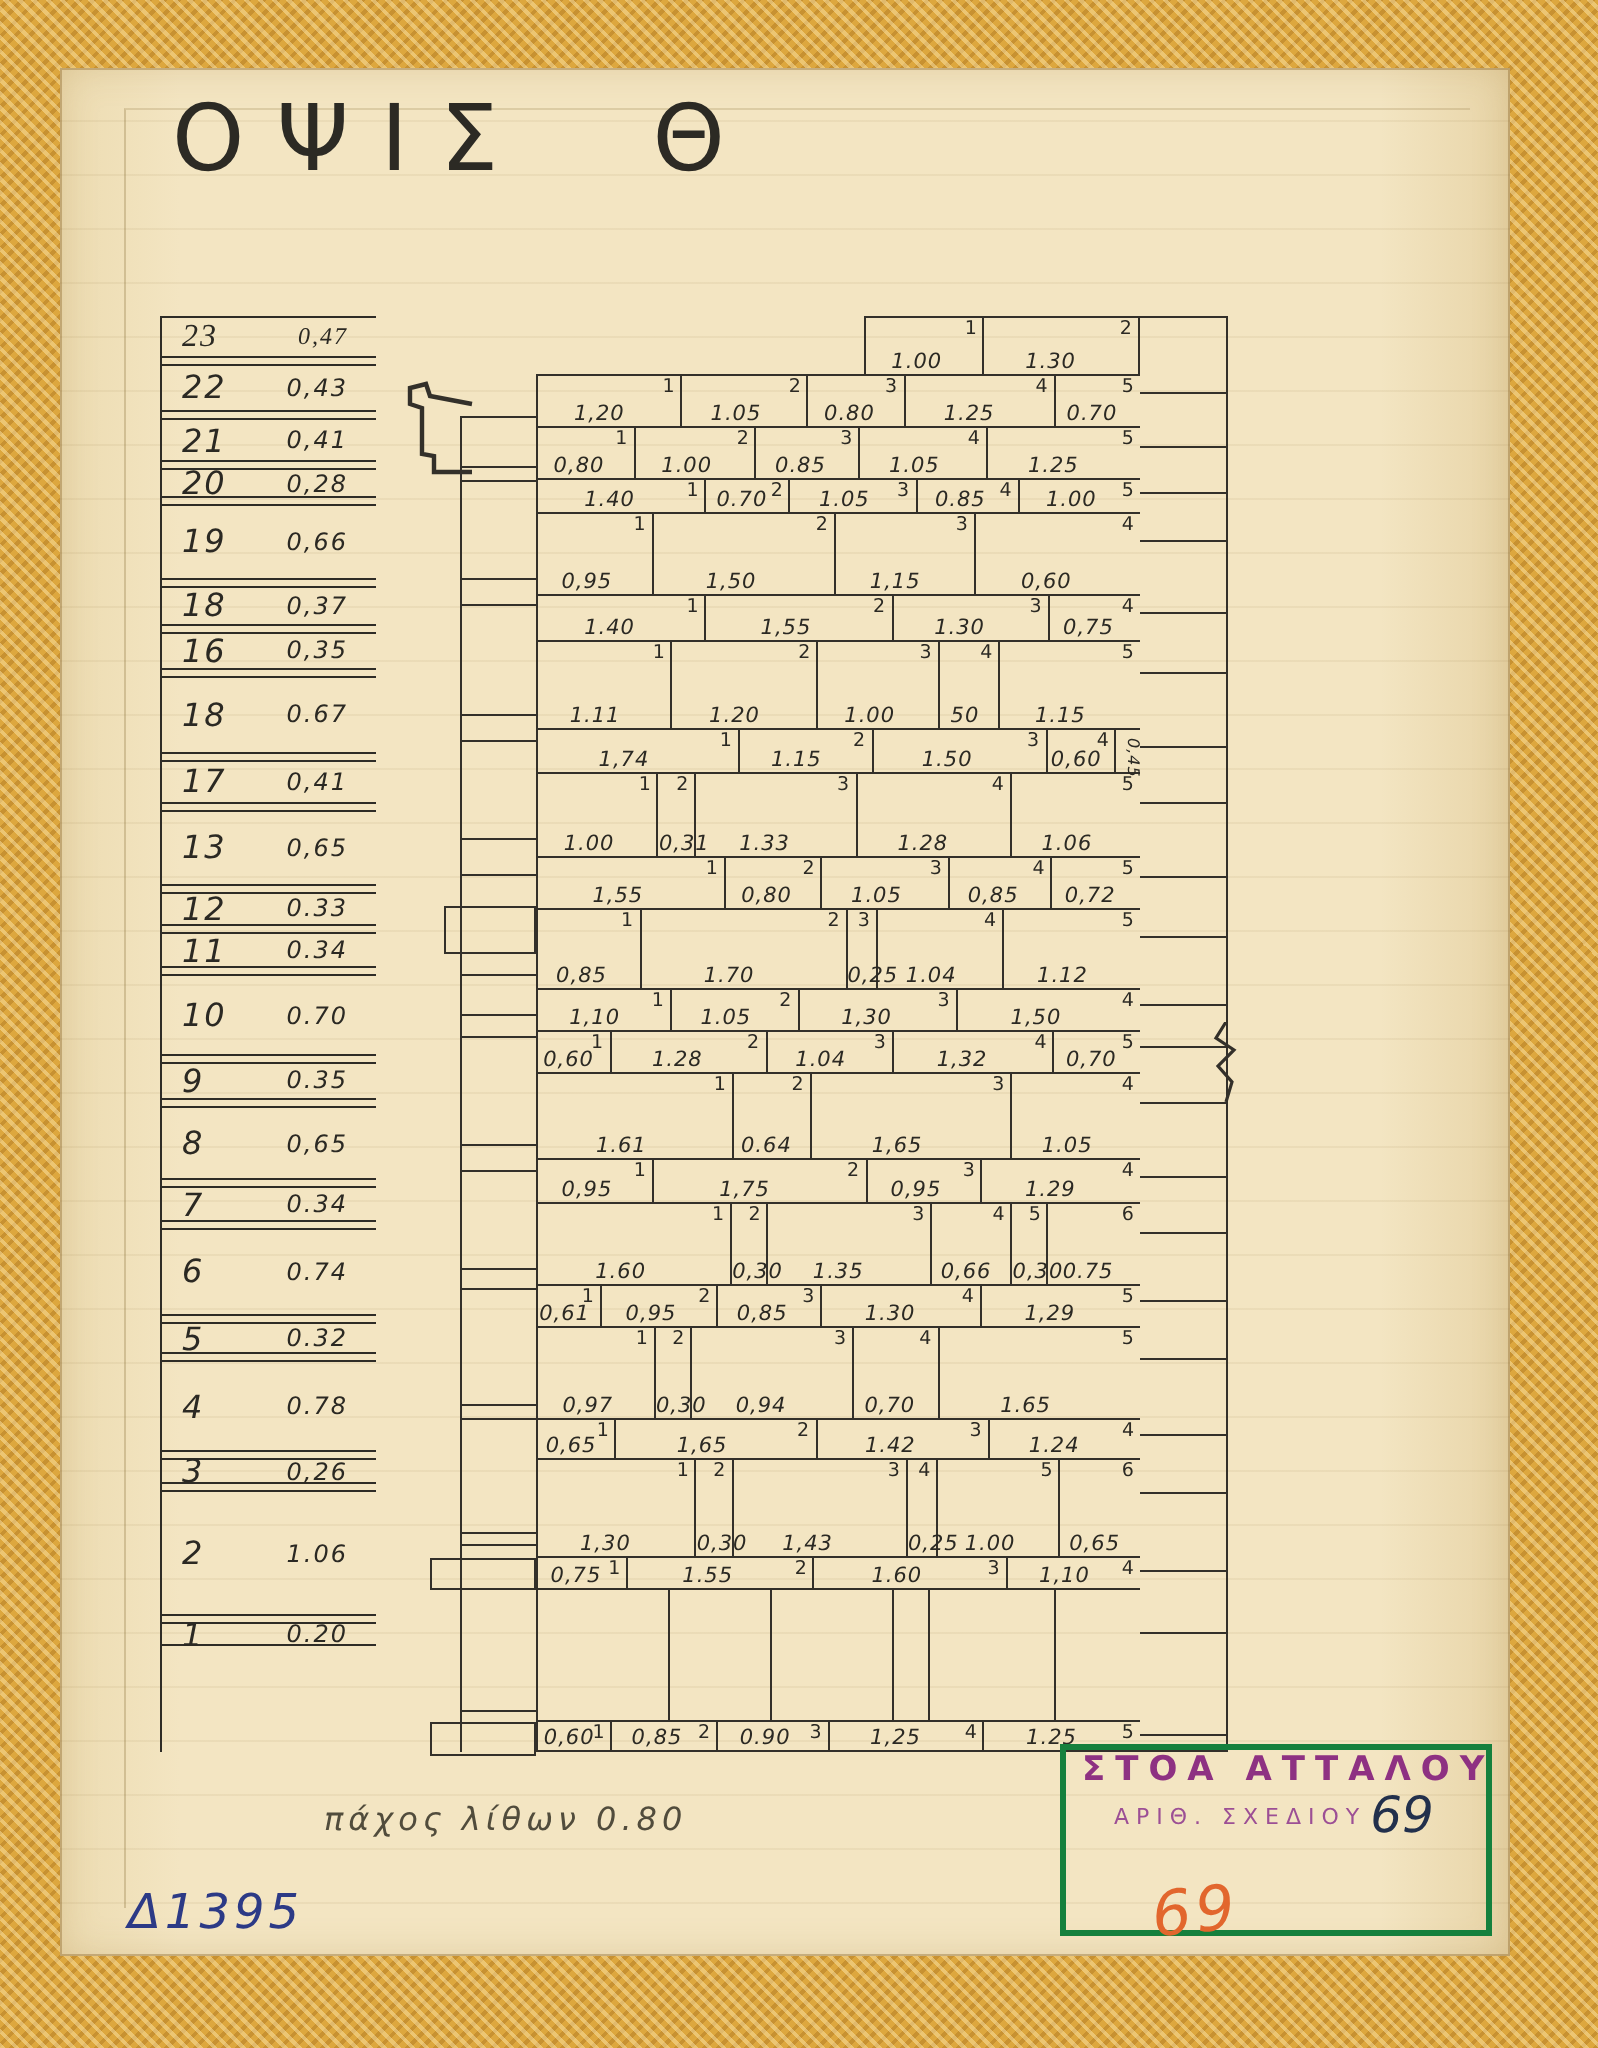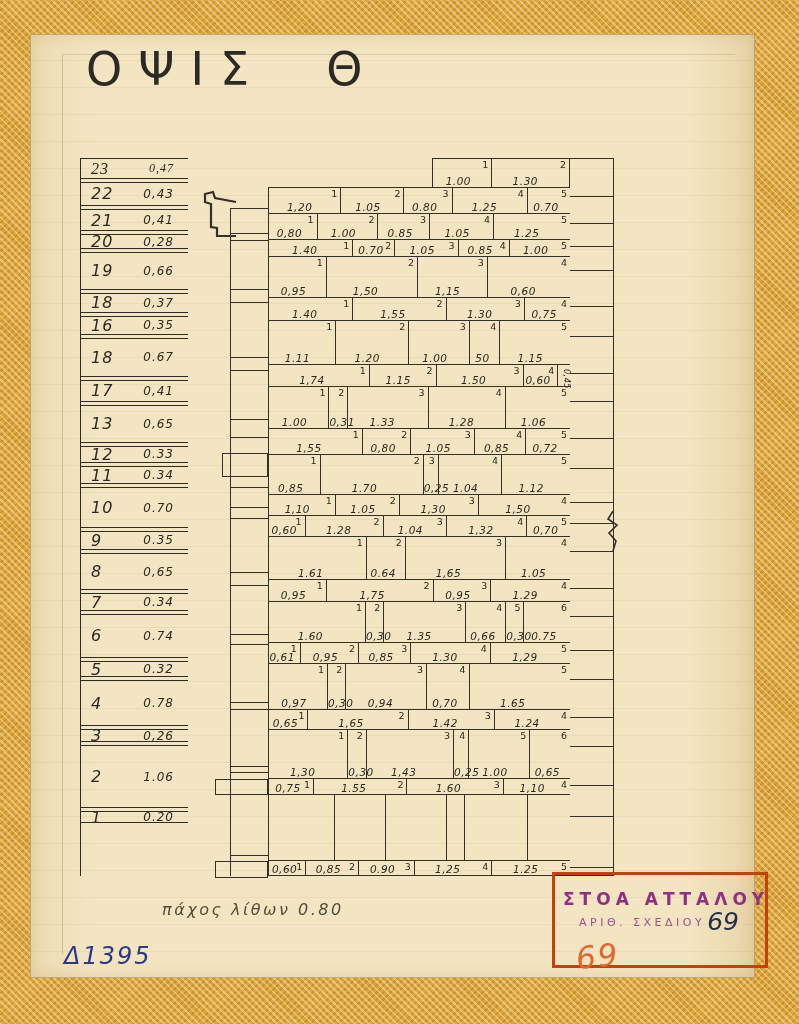--- a/index.html
+++ b/index.html
@@ -100,23 +100,23 @@
   .note-thickness{
     position:absolute;left:162px;top:900px;
     font-size:16px;font-style:italic;color:#514c3c;letter-spacing:2.5px;
   }
   .note-ref{
     position:absolute;left:64px;top:942px;
     font-size:24px;color:#2c3a86;font-style:italic;letter-spacing:2px;
   }
   
   .stamp{
-    position:absolute;left:552px;top:872px;width:216px;height:96px;
-    border:3px solid #c2410c;box-sizing:border-box;
-    padding:14px 8px 0 8px;
+    position:absolute;left:530px;top:872px;width:216px;height:96px;
+    border:3px solid #15803d;box-sizing:border-box;
+    padding:0 8px 0 8px;
   }
   .stamp .s1{
     color:#8e3182;font-weight:bold;font-size:17px;letter-spacing:5px;white-space:nowrap;
   }
   .stamp .s2{
     display:flex;align-items:center;margin-top:2px;
   }
   .stamp .s2 .lab{
     color:#9c4f95;font-size:11px;letter-spacing:3.5px;white-space:nowrap;padding-left:16px;
   }

